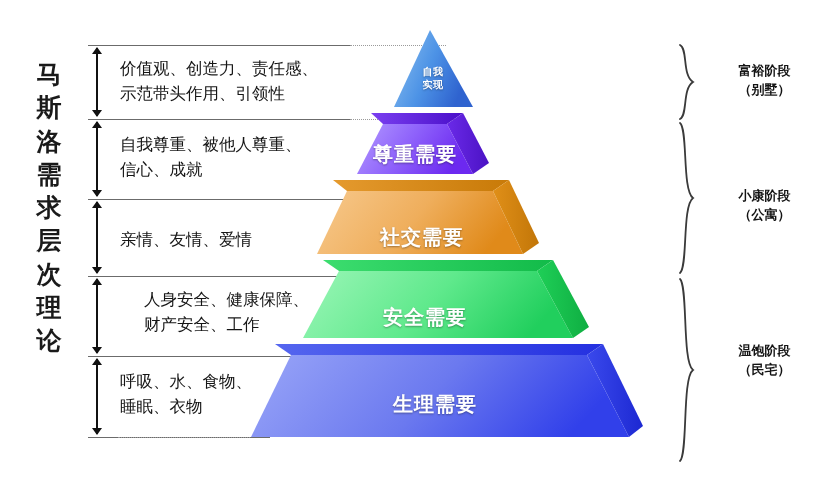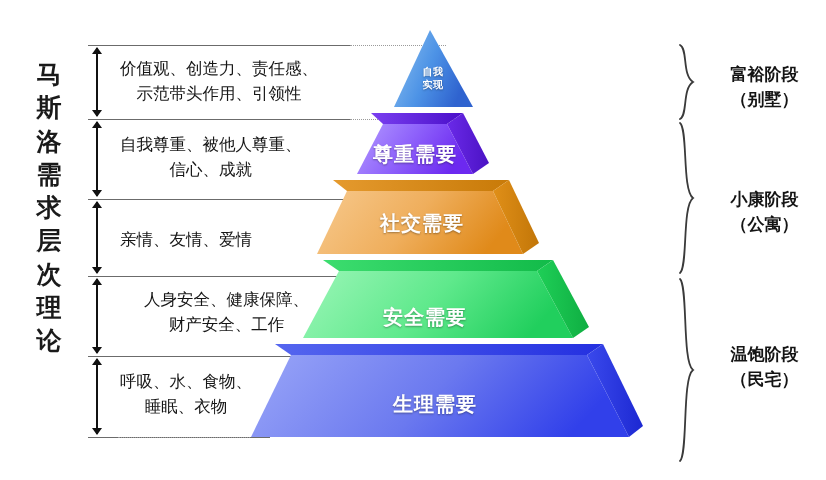--- a/index.html
+++ b/index.html
@@ -52,21 +52,20 @@
 
   
   .desc{
     position:absolute;
     left:120px;
     font-size:16.5px;
     line-height:1.5;
     color:#151515;
     white-space:pre-line;
     font-weight:500;
-    text-align:center;
   }
 
   
   #pyramid{position:absolute;left:225px;top:28px;width:430px;height:420px;}
   #pyramid svg{display:block;}
 
   
   .plabel{
     position:absolute;
     color:#ffffff;
@@ -84,21 +83,21 @@
   .brace{
     position:absolute;
     width:22px;
     color:#3a3a3a;
   }
   .brace svg{display:block;}
   .stage{
     position:absolute;
     left:712px;
     text-align:center;
-    font-size:17px;
+    font-size:13px;
     line-height:1.45;
     font-weight:700;
     color:#141414;
     white-space:pre-line;
     width:105px;
   }
 </style>
 </head>
 <body>
 
@@ -233,21 +232,21 @@
       </g>
 
       <g>
         <polygon points="169,79 248,79 205,2" fill="url(#gApexF)"></polygon>
       </g>
     </svg>
 
     <div class="plabel small" style="left:172px;top:38px;width:72px;">自我
 实现</div>
     <div class="plabel" style="left:130px;top:113px;width:120px;">尊重需要</div>
-    <div class="plabel" style="left:127px;top:182px;width:140px;">社交需要</div>
+    <div class="plabel" style="left:127px;top:196px;width:140px;">社交需要</div>
     <div class="plabel" style="left:110px;top:276px;width:180px;">安全需要</div>
     <div class="plabel" style="left:95px;top:363px;width:230px;">生理需要</div>
   </div>
 
   <div class="brace" style="left:676px;top:44px;height:76px;">
     <svg width="22" height="76" viewBox="0 0 22 76" xmlns="http://www.w3.org/2000/svg">
       <path d="M4 1 C12 5, 6 31, 17 38 C6 45, 12 71, 4 75" fill="none" stroke="#3a3a3a" stroke-width="1.8" stroke-linecap="round"></path>
     </svg>
   </div>
 

